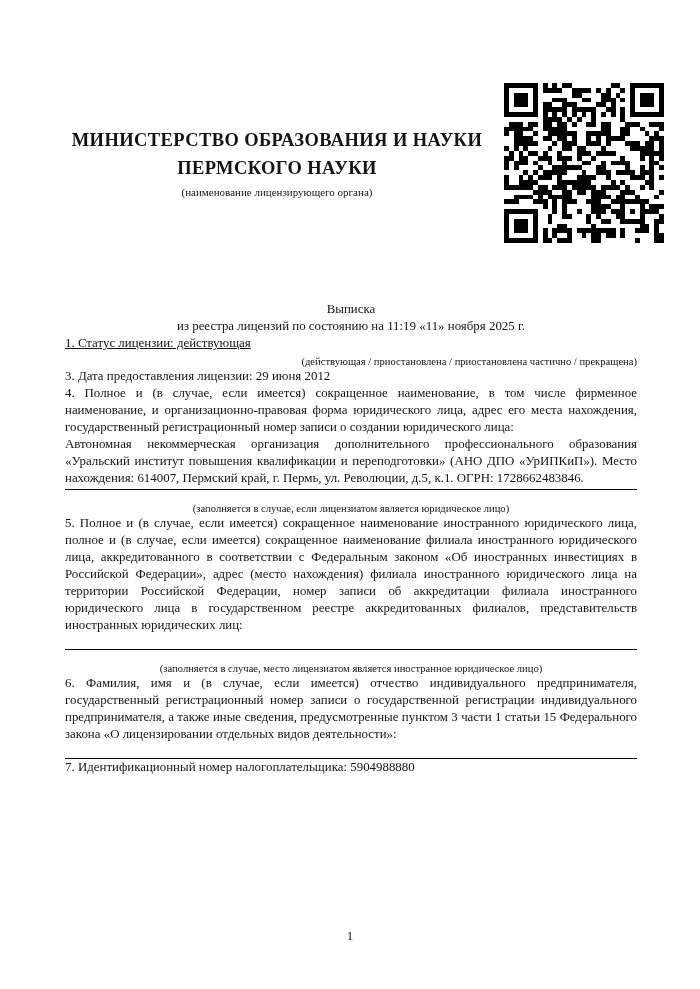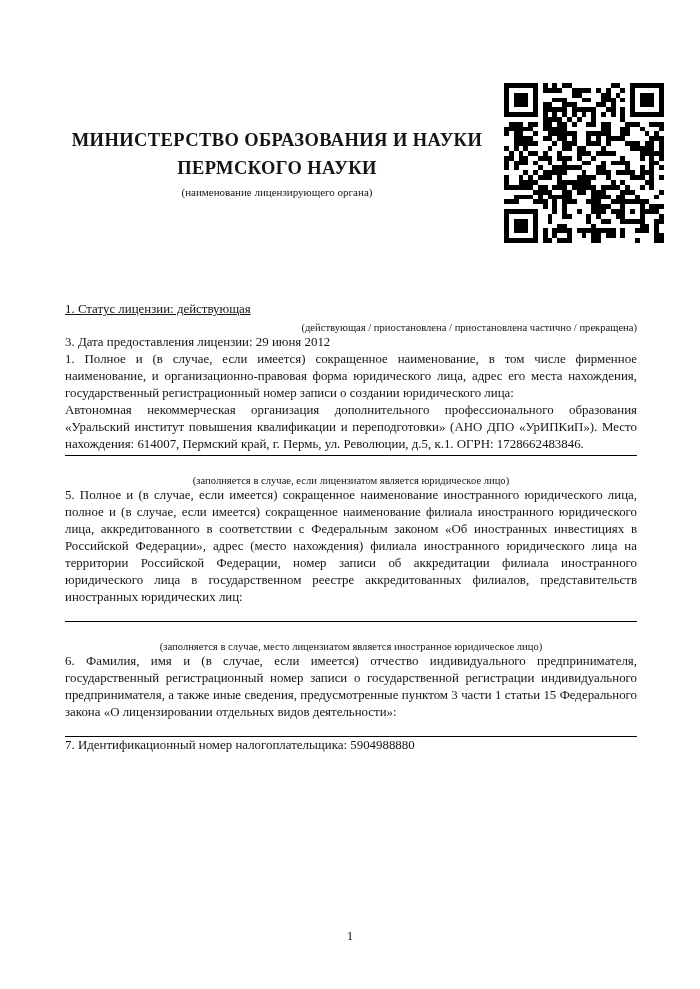--- a/index.html
+++ b/index.html
@@ -54,21 +54,21 @@
   }
   .content p { margin: 0; }
   .doc-title { text-align: center; }
   .gap-lg { margin-top: 33px; text-decoration: underline; }
   .gap { margin-top: 17px; }
   .just { text-align: justify; }
   .caption {
     font-size: 10.6px;
     line-height: 13px;
     text-align: center;
-    margin-top: 18px;
+    margin-top: 12px;
   }
   .caption-indent { padding-left: 29px; margin-top: 3px; text-align: right; }
   .rule {
     border-top: 1.5px solid #000;
     height: 0;
     margin-top: 2px;
   }
   .rule-gap { margin-top: 15px; }
 
   .page-number {
@@ -652,28 +652,32 @@
         <rect x="18" y="32" width="1" height="1" fill="#000"></rect>
         <rect x="19" y="32" width="1" height="1" fill="#000"></rect>
         <rect x="27" y="32" width="1" height="1" fill="#000"></rect>
         <rect x="31" y="32" width="1" height="1" fill="#000"></rect>
         <rect x="32" y="32" width="1" height="1" fill="#000"></rect>
       </svg>
   </div>
 
   <div class="content">
 
+    <div class="doc-title">
+      <div>Выписка</div>
+      <div>из реестра лицензий по состоянию на 11:19 «11» ноября 2025 г.</div>
+    </div>
 
     <p class="gap-lg">1. Статус лицензии: действующая</p>
     <div class="caption caption-indent">(действующая / приостановлена / приостановлена частично / прекращена)</div>
 
 
     <p class="gap">3. Дата предоставления лицензии: 29 июня 2012</p>
 
-    <p class="gap just">1. Полное и (в случае, если имеется) сокращенное наименование, в том числе фирменное наименование, и организационно-правовая форма юридического лица, адрес его места нахождения, государственный регистрационный номер записи о создании юридического лица:</p>
+    <p class="gap just">4. Полное и (в случае, если имеется) сокращенное наименование, в том числе фирменное наименование, и организационно-правовая форма юридического лица, адрес его места нахождения, государственный регистрационный номер записи о создании юридического лица:</p>
     <p class="just">Автономная некоммерческая организация дополнительного профессионального образования «Уральский институт повышения квалификации и переподготовки» (АНО ДПО «УрИПКиП»). Место нахождения: 614007, Пермский край, г. Пермь, ул. Революции, д.5, к.1. ОГРН: 1728662483846.</p>
     <div class="rule"></div>
     <div class="caption">(заполняется в случае, если лицензиатом является юридическое лицо)</div>
 
     <p class="gap just">5. Полное и (в случае, если имеется) сокращенное наименование иностранного юридического лица, полное и (в случае, если имеется) сокращенное наименование филиала иностранного юридического лица, аккредитованного в соответствии с Федеральным законом «Об иностранных инвестициях в Российской Федерации», адрес (место нахождения) филиала иностранного юридического лица на территории Российской Федерации, номер записи об аккредитации филиала иностранного юридического лица в государственном реестре аккредитованных филиалов, представительств иностранных юридических лиц:</p>
     <div class="rule rule-gap"></div>
     <div class="caption">(заполняется в случае, место лицензиатом является иностранное юридическое лицо)</div>
 
     <p class="gap just">6. Фамилия, имя и (в случае, если имеется) отчество индивидуального предпринимателя, государственный регистрационный номер записи о государственной регистрации индивидуального предпринимателя, а также иные сведения, предусмотренные пунктом 3 части 1 статьи 15 Федерального закона «О лицензировании отдельных видов деятельности»:</p>
     <div class="rule rule-gap"></div>

